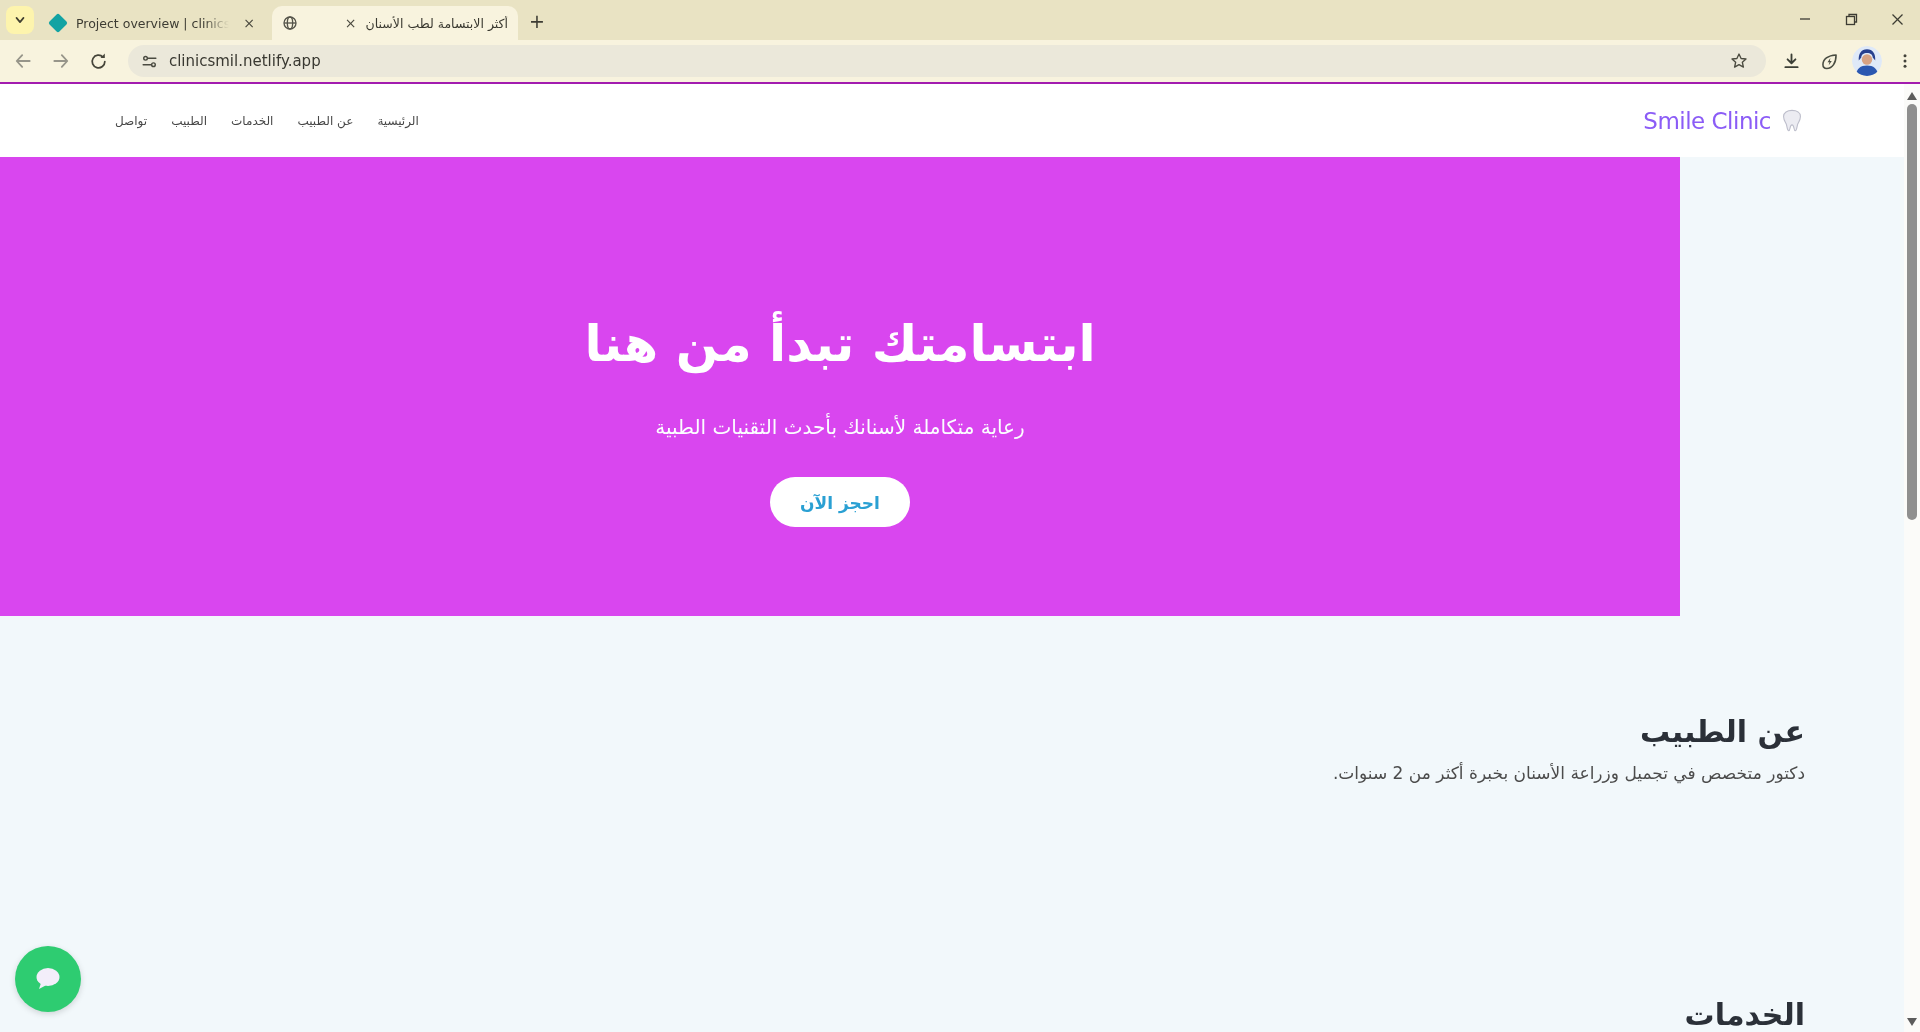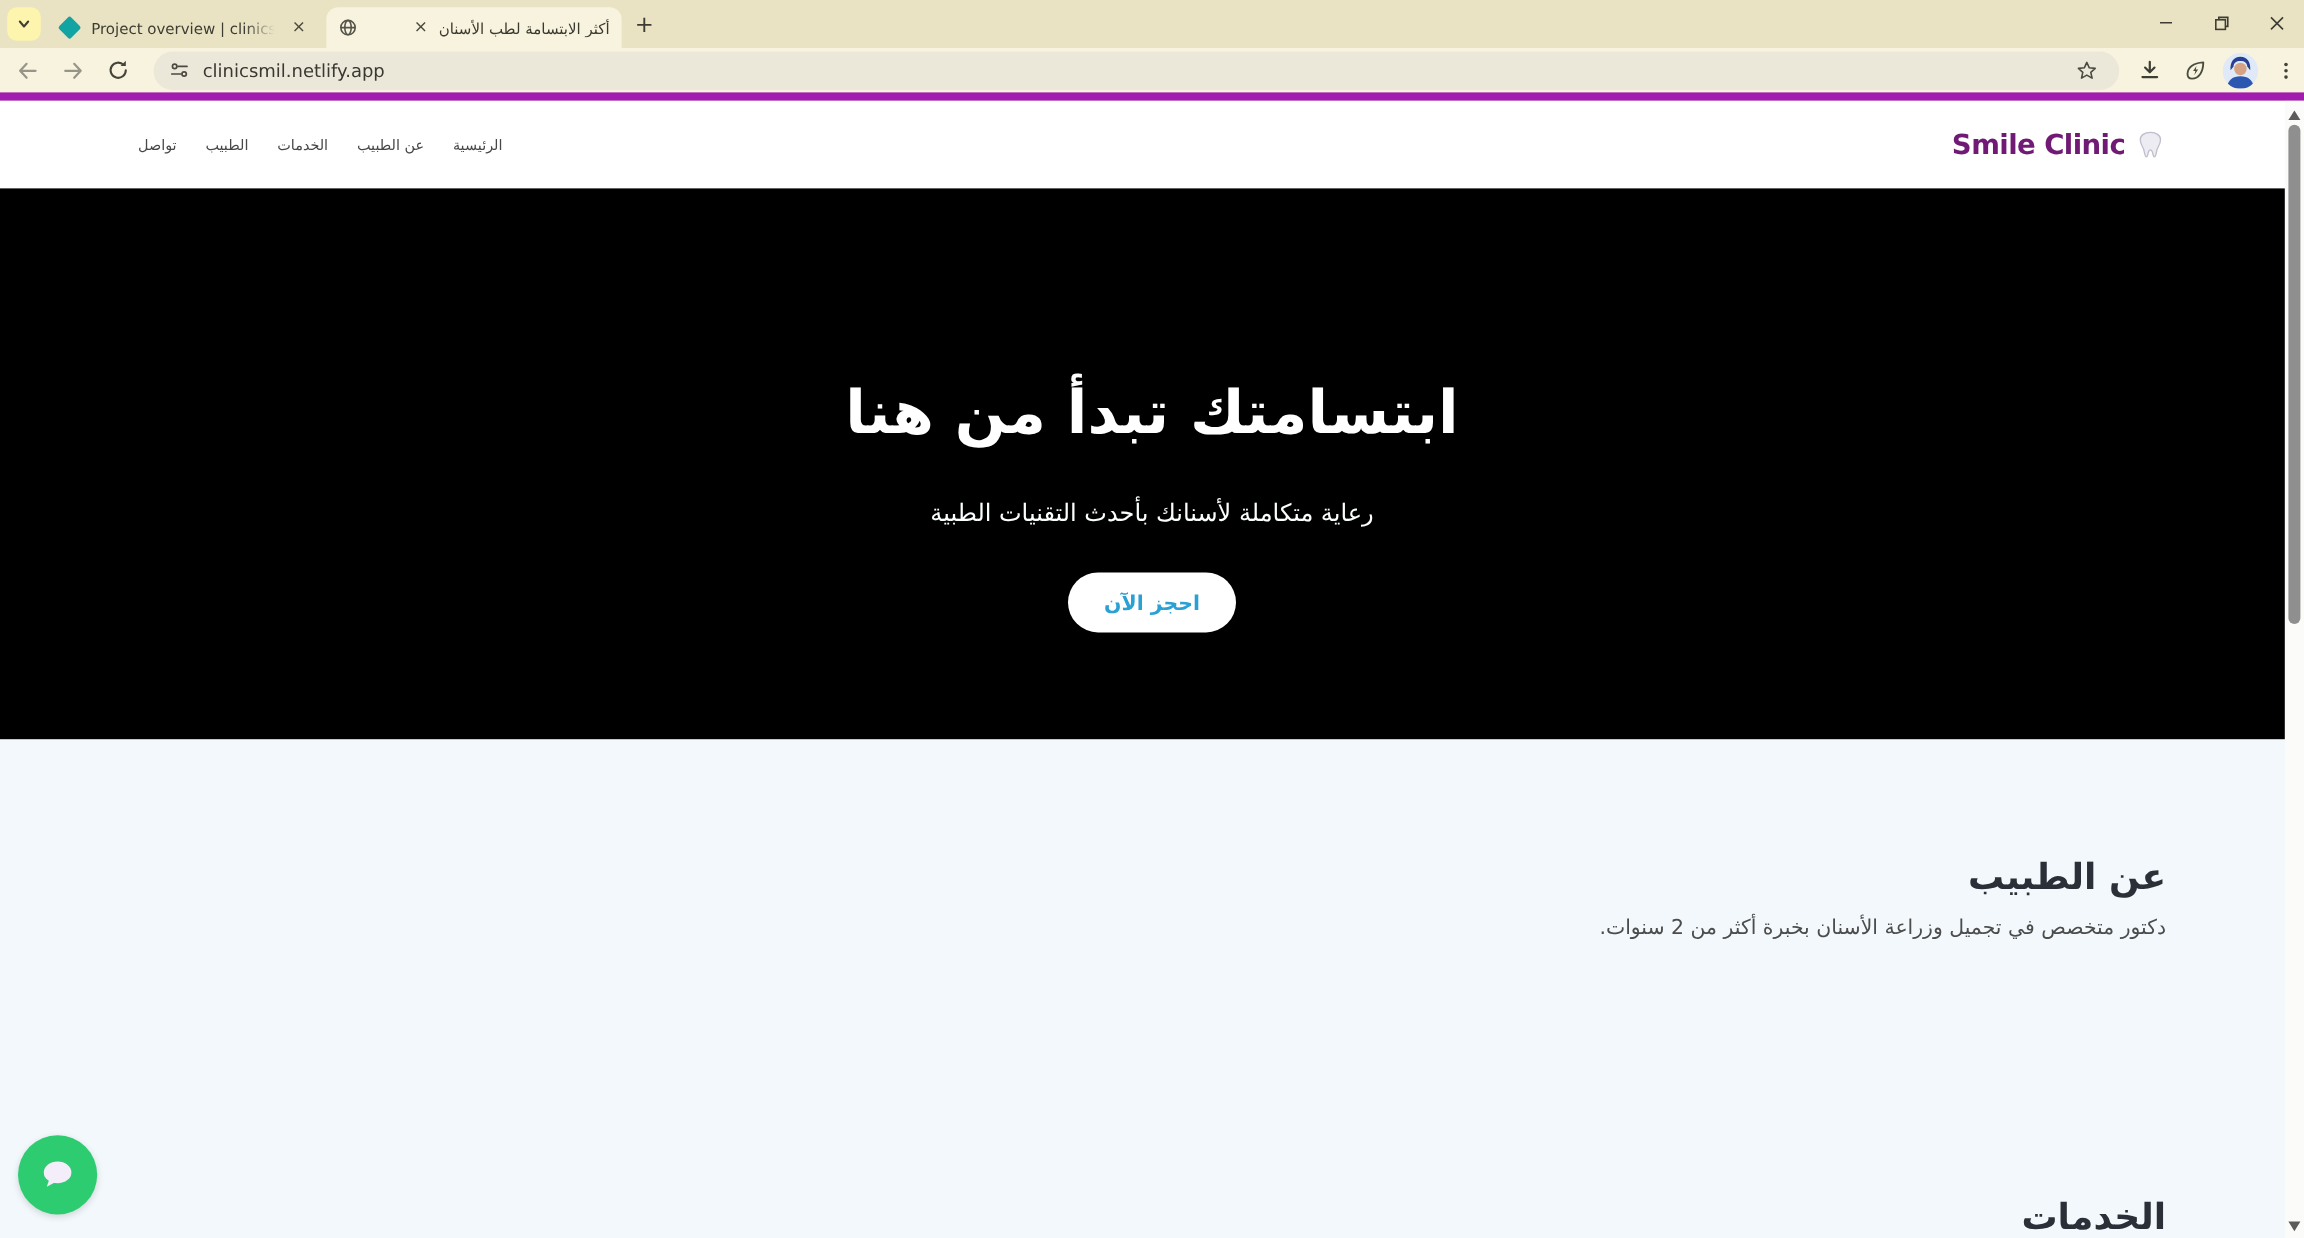--- a/index.html
+++ b/index.html
@@ -22,40 +22,40 @@
   .diamond { width:14px; height:14px; background:#12a3a3; border-radius:2px; transform:rotate(45deg); margin:0 3px; flex:none; }
   .tab-close { width:18px; height:18px; border-radius:50%; display:flex; align-items:center; justify-content:center;
                font-size:14px; color:#4a493e; cursor:pointer; flex:none; line-height:1; }
   .newtab { position:absolute; left:524px; top:8px; width:26px; height:26px; display:flex; align-items:center;
             justify-content:center; font-size:19px; color:#3d3c33; cursor:pointer; }
   .wincontrols { position:absolute; right:0; top:0; height:38px; display:flex; }
   .winbtn { width:46px; height:38px; display:flex; align-items:center; justify-content:center; cursor:pointer; color:#3d3c33; }
 
   
   .toolbar { position:absolute; left:0; top:40px; width:1920px; height:44px; background:#f8f3de;
-             border-bottom:7px solid #a21caf; display:flex; align-items:center; }
+             border-bottom:2px solid #a21caf; display:flex; align-items:center; }
   .navbtn { width:30px; height:30px; margin-left:8px; display:flex; align-items:center; justify-content:center; cursor:pointer; }
   .omnibox { margin-left:14px; width:1640px; height:32px; background:#ebe8da; border-radius:16px;
              display:flex; align-items:center; padding:0 12px; cursor:text; }
   .omni-url { font-size:15px; color:#393831; margin-left:10px; flex:1; }
   .tool-ic { width:30px; height:30px; display:flex; align-items:center; justify-content:center; cursor:pointer; }
   .tb-right { display:flex; align-items:center; margin-left:10px; gap:8px; }
   .avatar { width:30px; height:30px; border-radius:50%; overflow:hidden; cursor:pointer; flex:none; }
 
   
   .viewport { position:absolute; left:0; top:84px; width:1920px; height:948px; background:#f2f8fb; overflow:hidden; }
 
   .sitenav { position:absolute; left:0; top:0; width:1920px; height:73px; background:#ffffff;
              display:flex; align-items:center; justify-content:space-between; padding:0 115px; }
   .navlinks { display:flex; direction:rtl; gap:24px; }
   .navlink { font-size:12px; color:#474747; font-weight:500; cursor:pointer; white-space:nowrap; }
   .logo { display:flex; align-items:center; gap:8px; cursor:pointer; }
-  .logo-text { font-size:23px; font-weight:700; color:#701a75; letter-spacing:-0.5px; }
-
-  .hero { position:absolute; left:0; top:73px; width:1920px; height:459px; background:#000000;
+  .logo-text { font-size:23px; font-weight:400; color:#8b5cf6; letter-spacing:-0.5px; }
+
+  .hero { position:absolute; left:0; top:73px; width:1680px; height:459px; background:#d946ef;
           display:flex; flex-direction:column; align-items:center; text-align:center; }
   .hero-title { margin-top:158px; font-size:50px; font-weight:800; color:#ffffff; direction:rtl; }
   .hero-sub { margin-top:42px; font-size:20px; color:#fbfeff; direction:rtl; }
   .hero-cta { margin-top:38px; height:50px; padding:16px 30px; background:#ffffff; border:none; border-radius:26px;
               color:#2aa0d3; font-size:17px; font-weight:700; font-family:"DejaVu Sans",sans-serif;
               cursor:pointer; direction:rtl; }
 
   .about { position:absolute; right:115px; top:630px; direction:rtl; text-align:right; }
   .sec-heading { font-size:30px; font-weight:800; color:#2b3038; }
   .about p { margin-top:14px; font-size:17px; color:#4c4c4c; }

